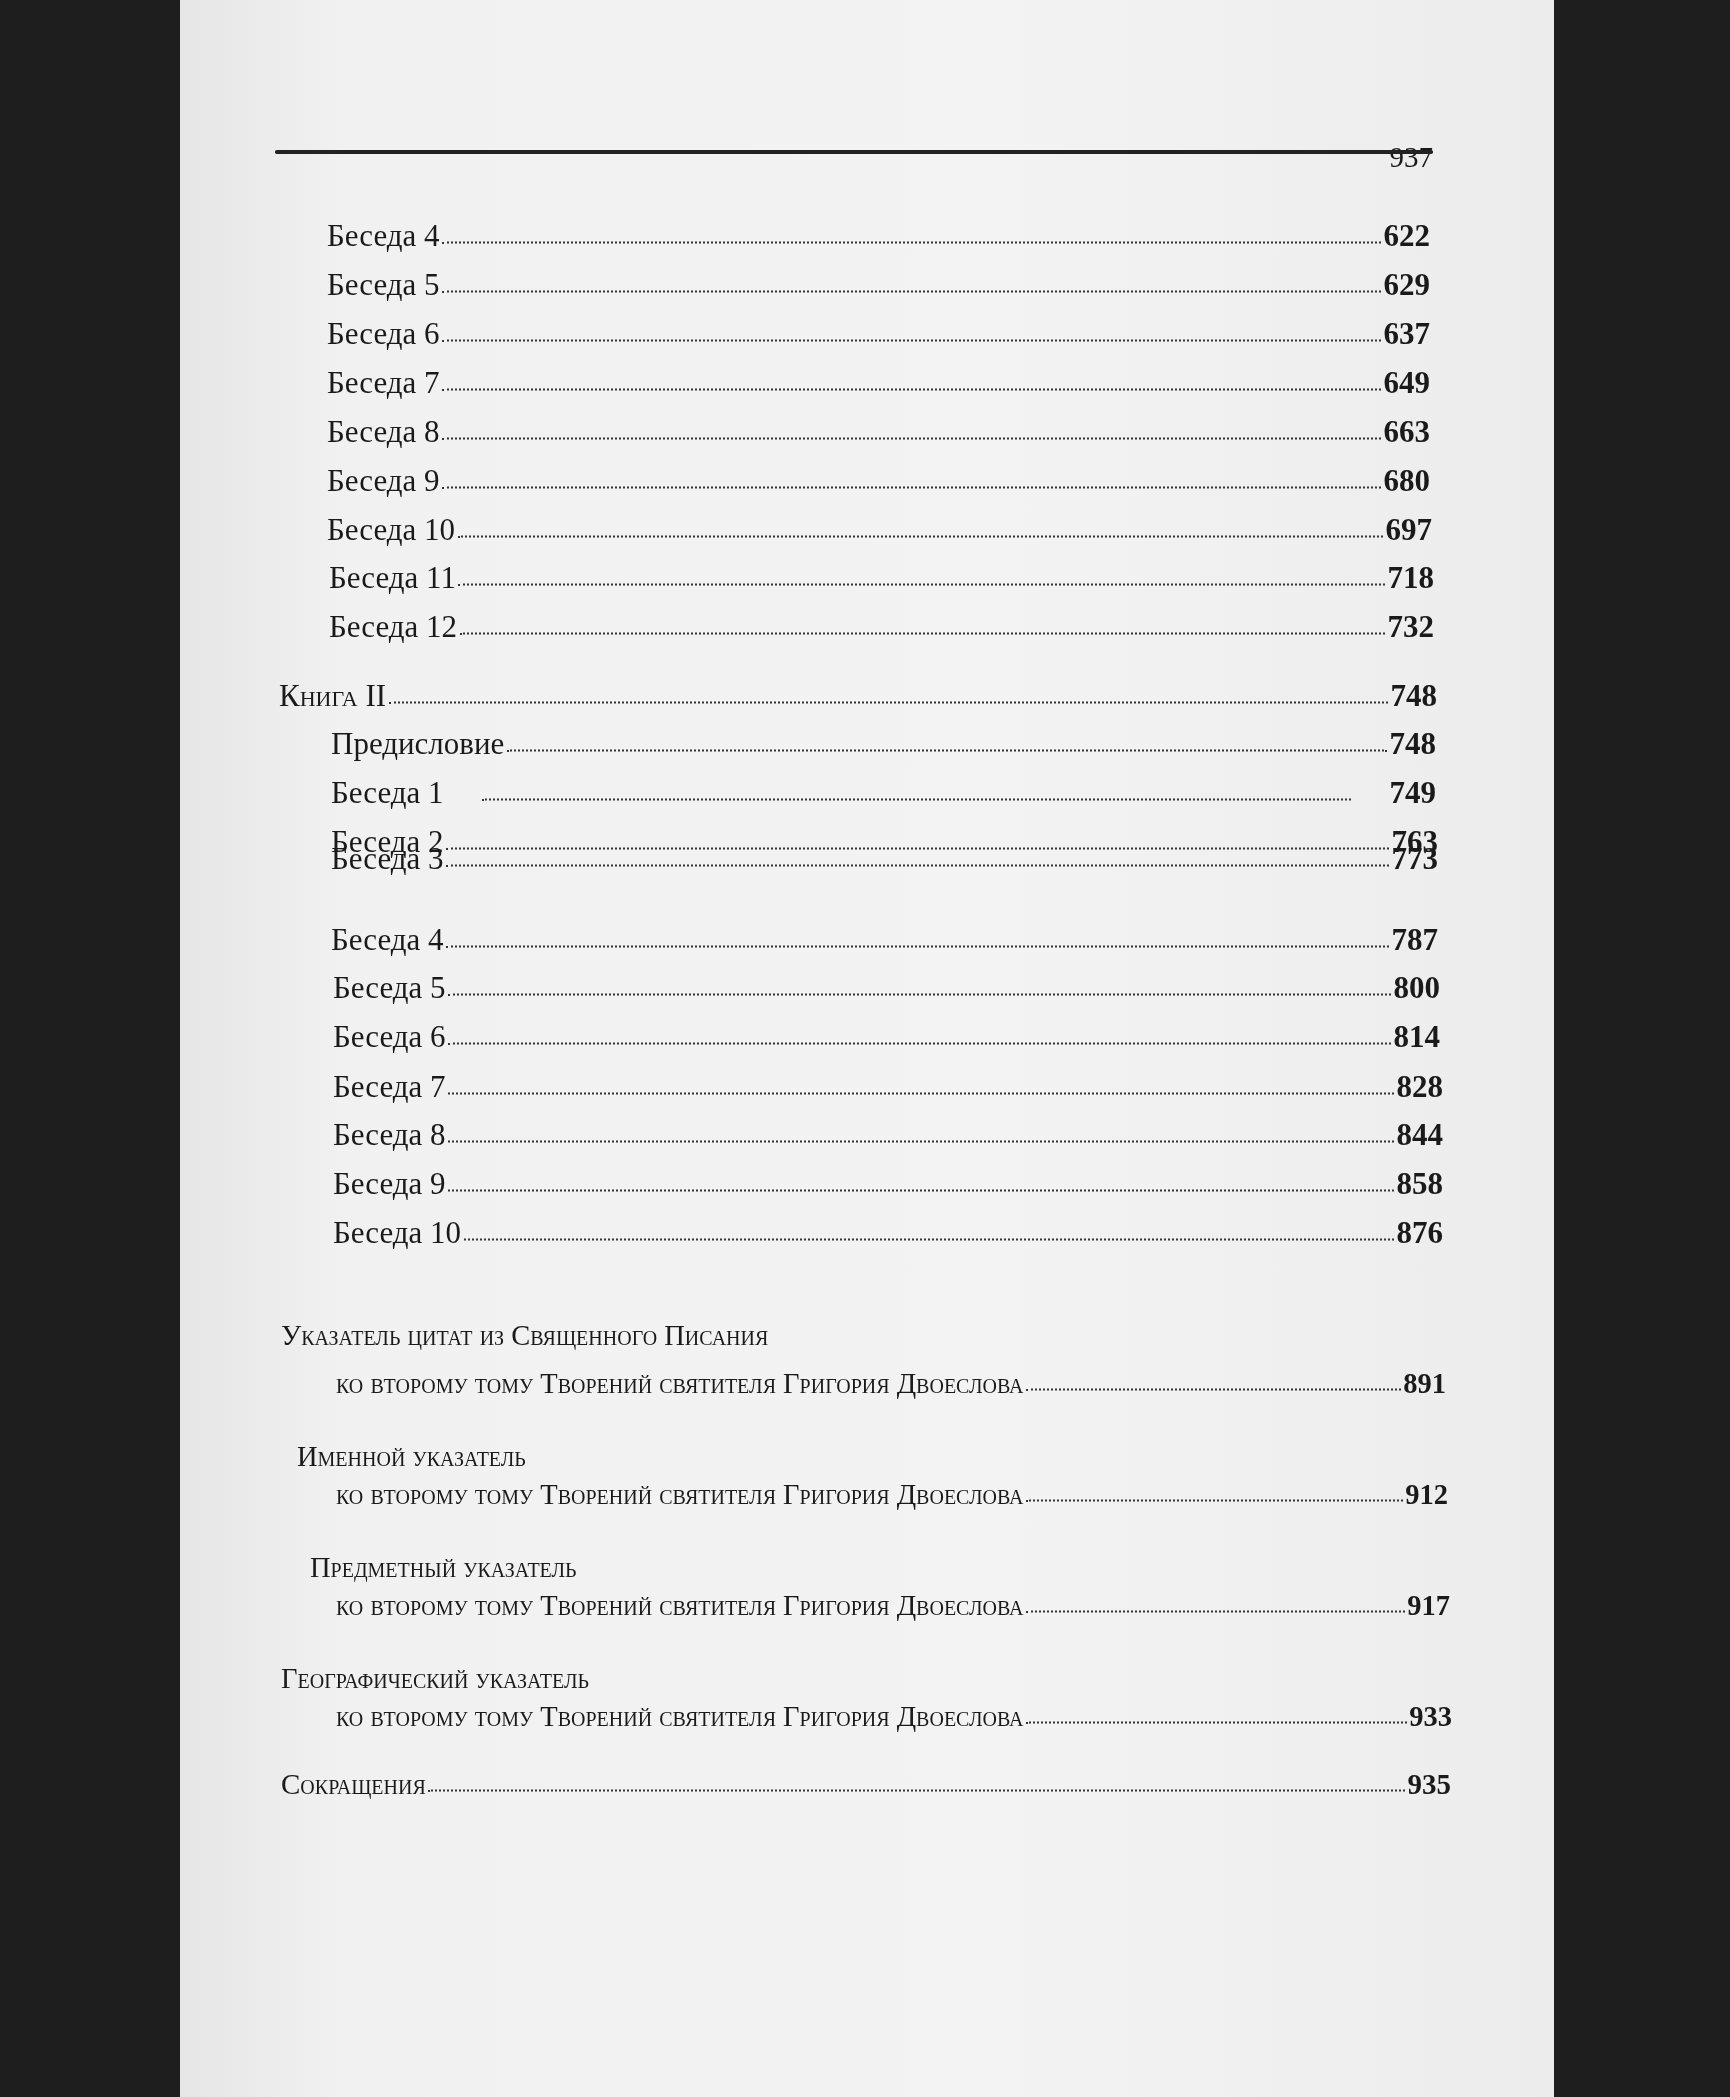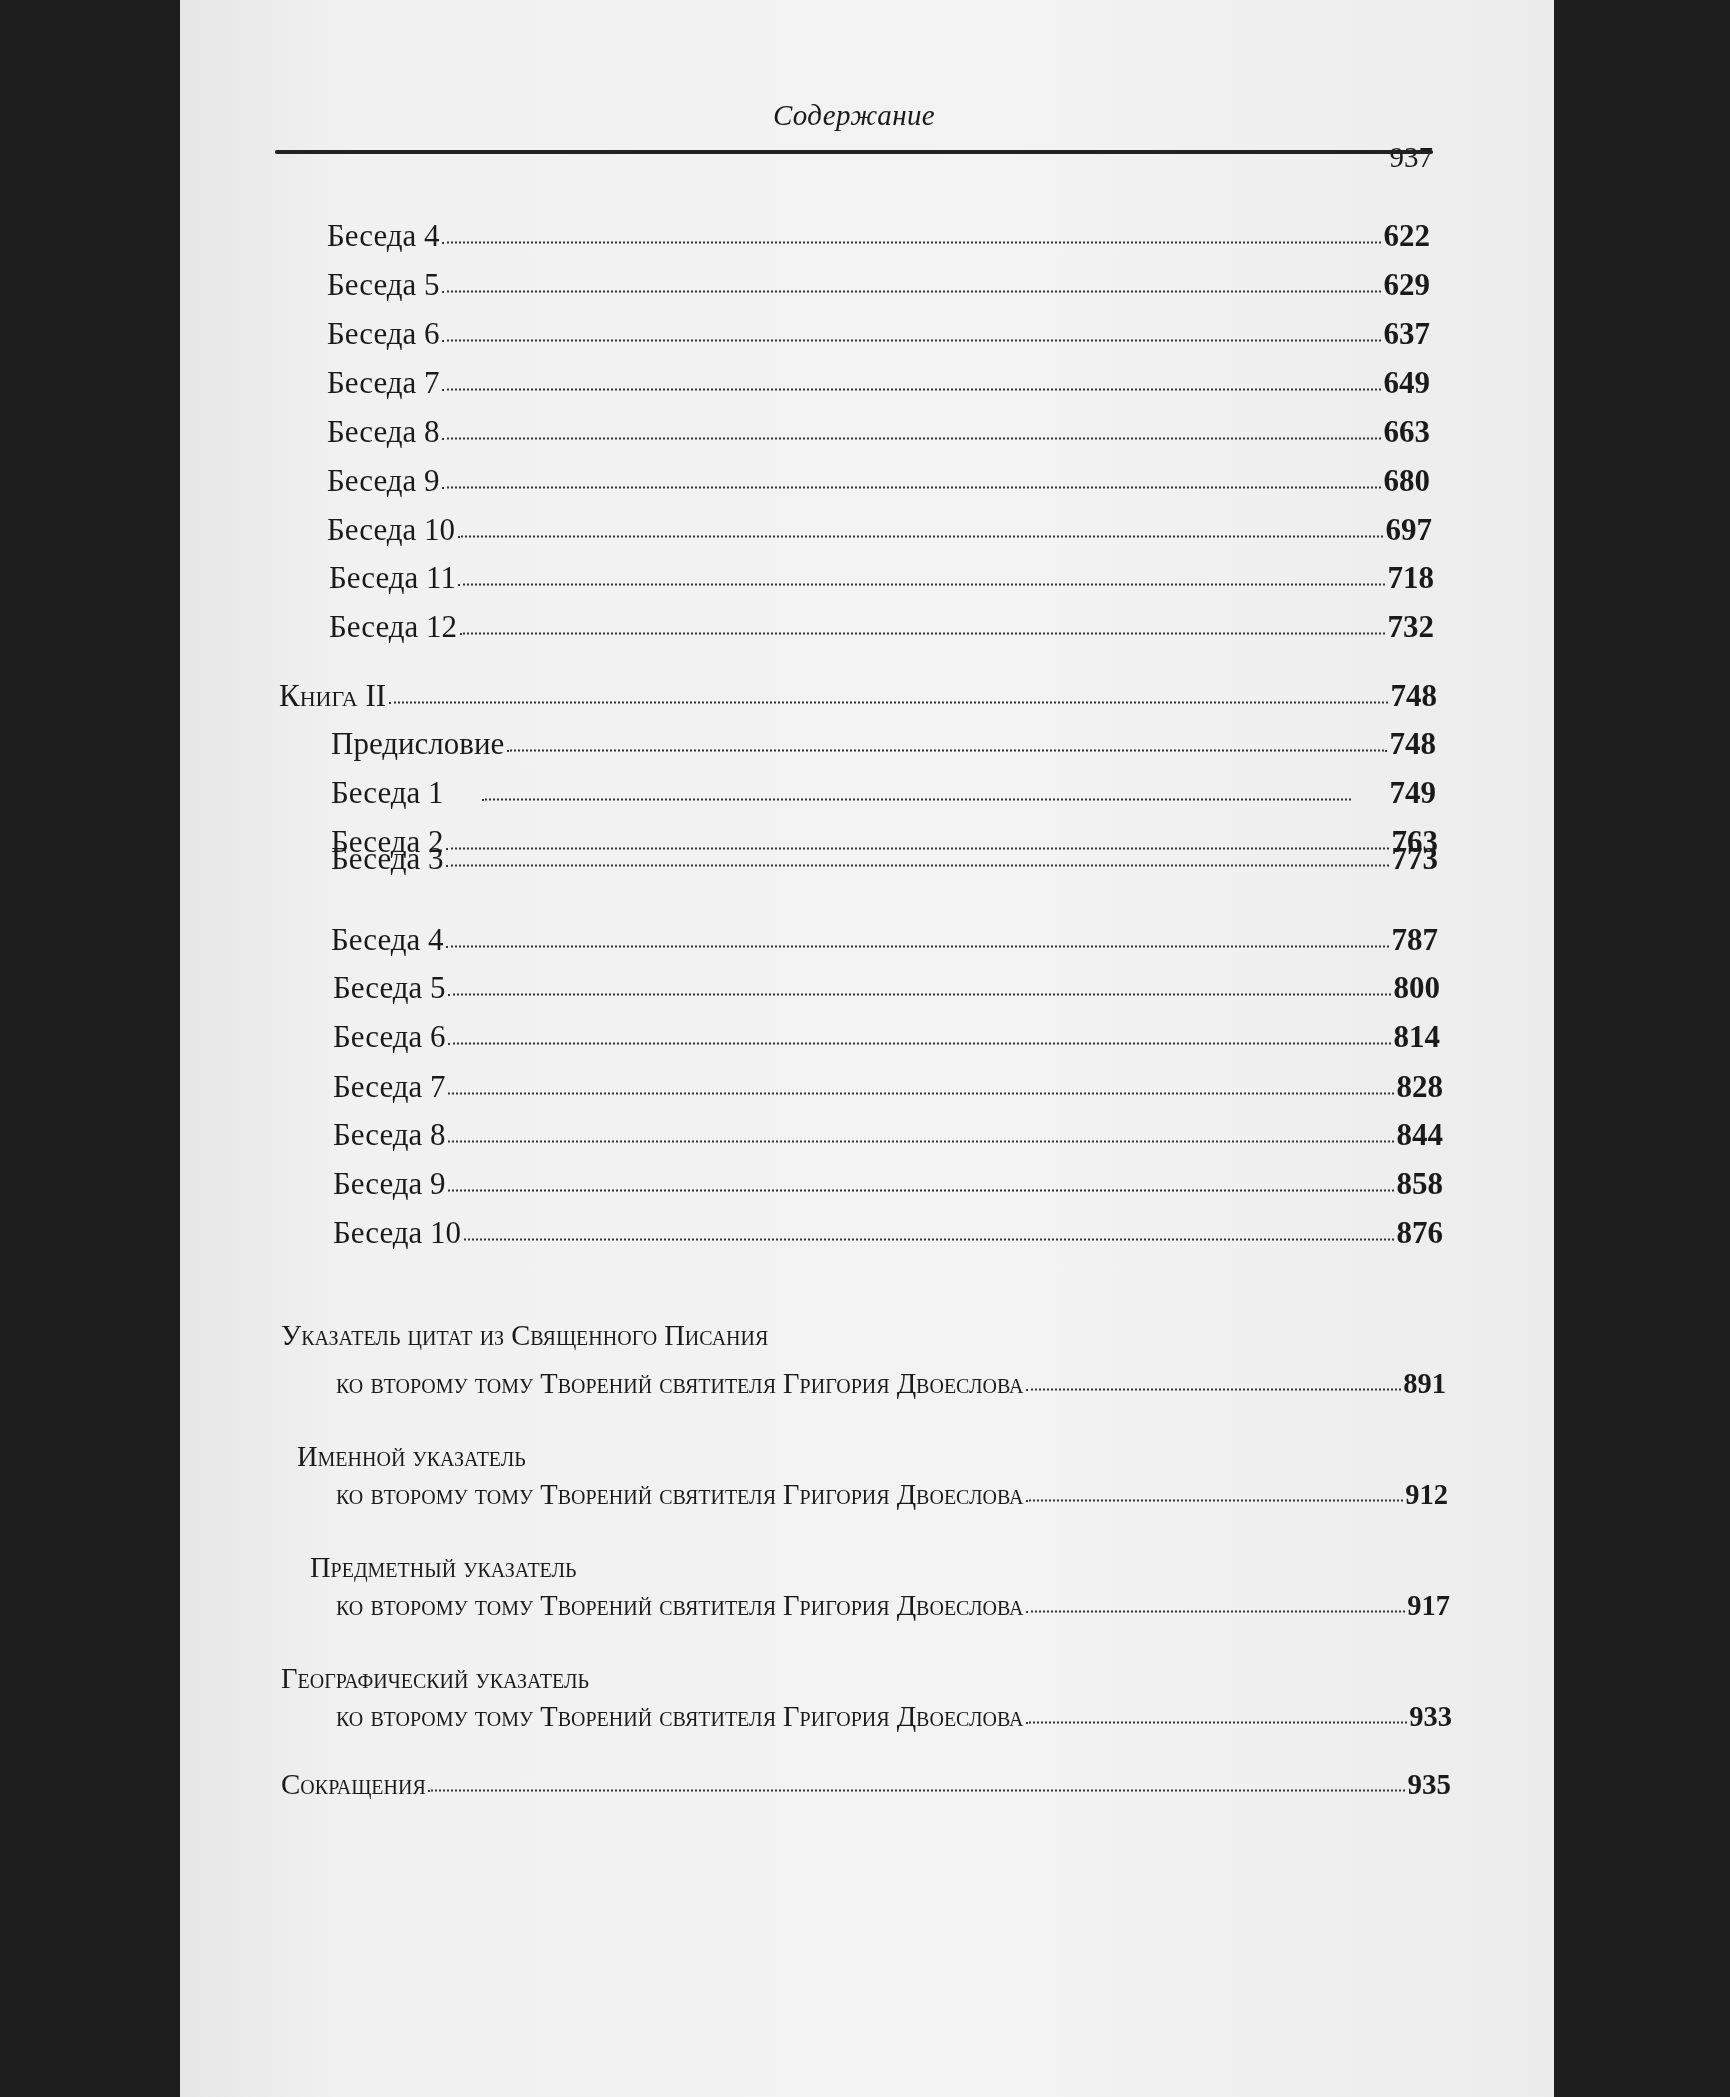--- a/index.html
+++ b/index.html
@@ -42,21 +42,20 @@
     position: absolute; font-size: 28.5px; font-variant: small-caps; white-space: nowrap;
   }
   .sc { font-variant: small-caps; }
 </style>
 </head>
 <body>
 
 <div class="page"></div>
 
 <div class="header">
-  <div class="header-title">Содержание</div>
   <div class="header-page">937</div>
 </div>
 <div class="header-rule"></div>
 
 <div class="toc">
 
   <div class="row" style="left:327px; top:220px; width:1103px;">
       <span class="label">Беседа 4</span>
       <span class="leader"></span>
       <span class="pg">622</span>

